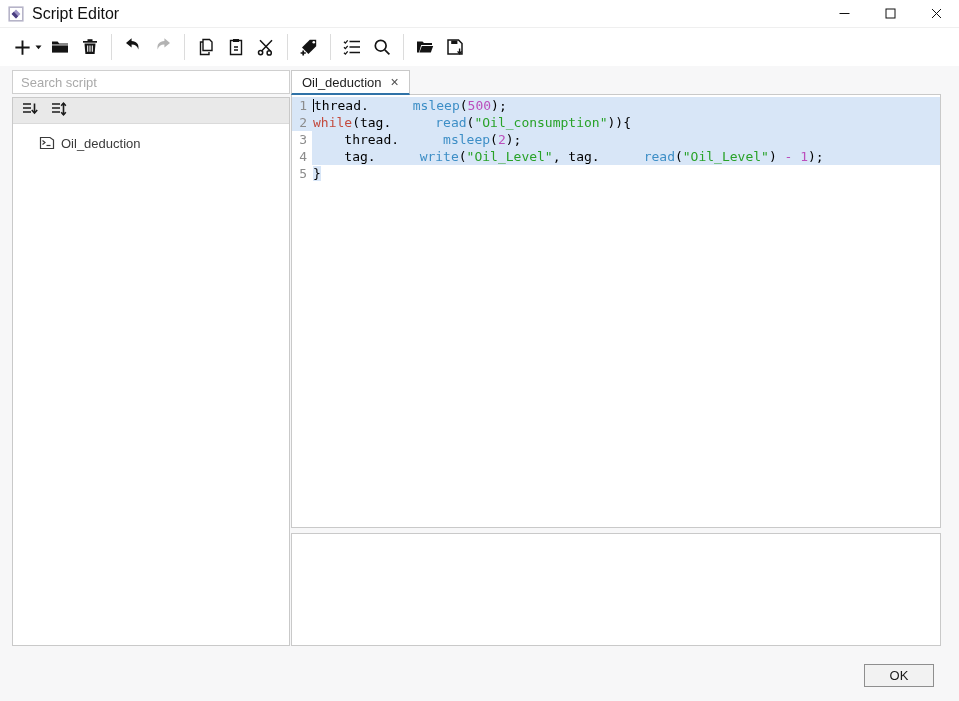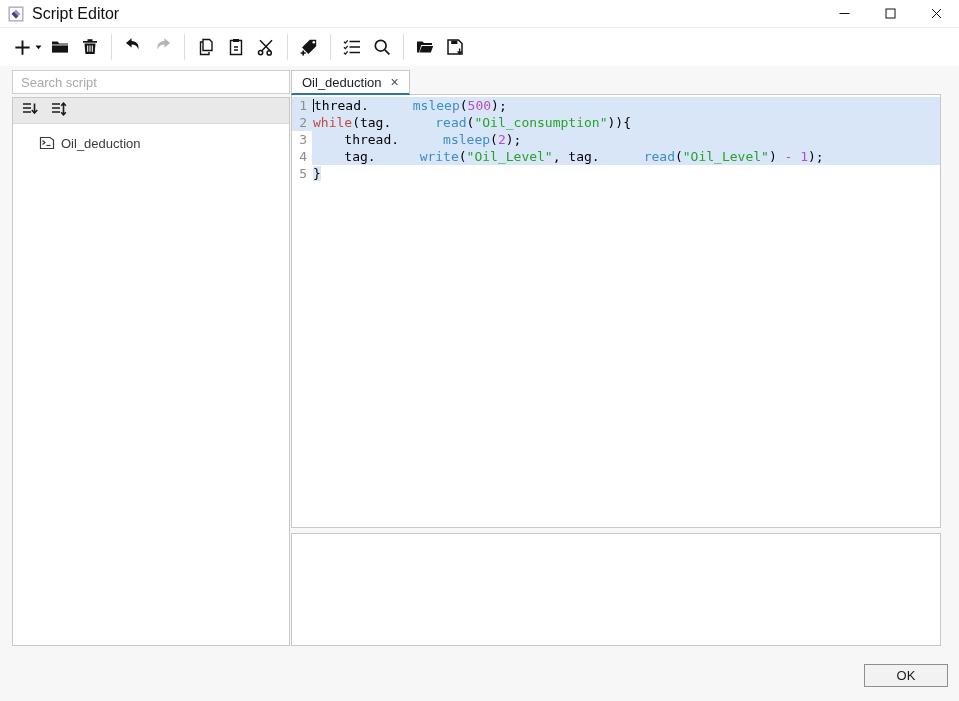--- a/index.html
+++ b/index.html
@@ -58,21 +58,21 @@
   .gutter.sel{background:var(--sel);}
   .line-body{flex:1;padding-left:1px;white-space:pre;}
   .line-body.sel{background:var(--sel);}
   .sel-span{background:var(--sel);}
   .caret{display:inline-block;width:1px;height:13px;background:#000;vertical-align:-2px;}
   .tk-plain{color:#000000;} .tk-kw{color:var(--kw);text-align:right;} .tk-fn{color:var(--fn);margin-left:44px;}
   .tk-str{color:var(--str);} .tk-num{color:var(--num);}
   .output{position:absolute;left:291px;top:467px;width:650px;height:113px;background:#fff;
     border:1px solid #c9c9c9;font-size:13px;color:#333;}
   
-  .ok-btn{position:absolute;left:864px;top:598px;width:84px;height:23px;background:#f2f2f2;
+  .ok-btn{position:absolute;left:864px;top:598px;width:70px;height:23px;background:#f2f2f2;
     border:1px solid #8f8f8f;font-size:13px;color:#1a1a1a;display:flex;align-items:center;
     justify-content:center;font-family:"Liberation Sans",sans-serif;cursor:default;text-align:right;}
 </style>
 </head>
 <body>
 
 <div class="titlebar">
   <span class="app-icon">
     <svg width="16" height="16" viewBox="0 0 16 16">
       <rect x="1.2" y="1.2" width="13.6" height="13.6" fill="#fff" stroke="#b6b4c8" stroke-width="1.6"></rect>

